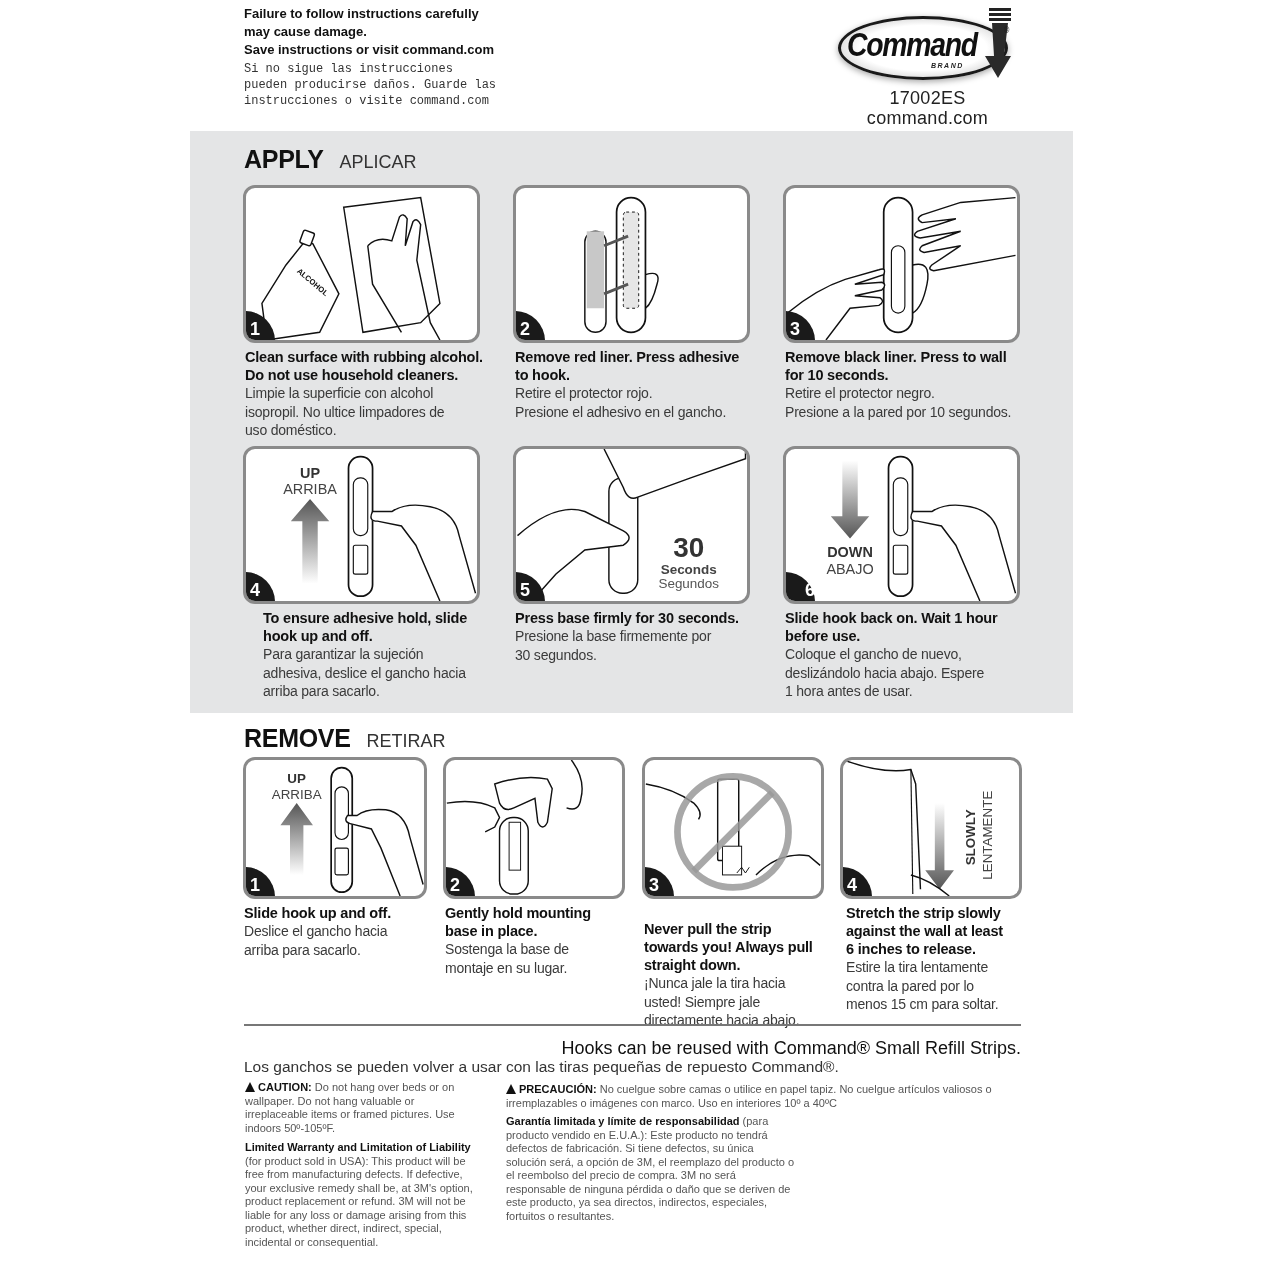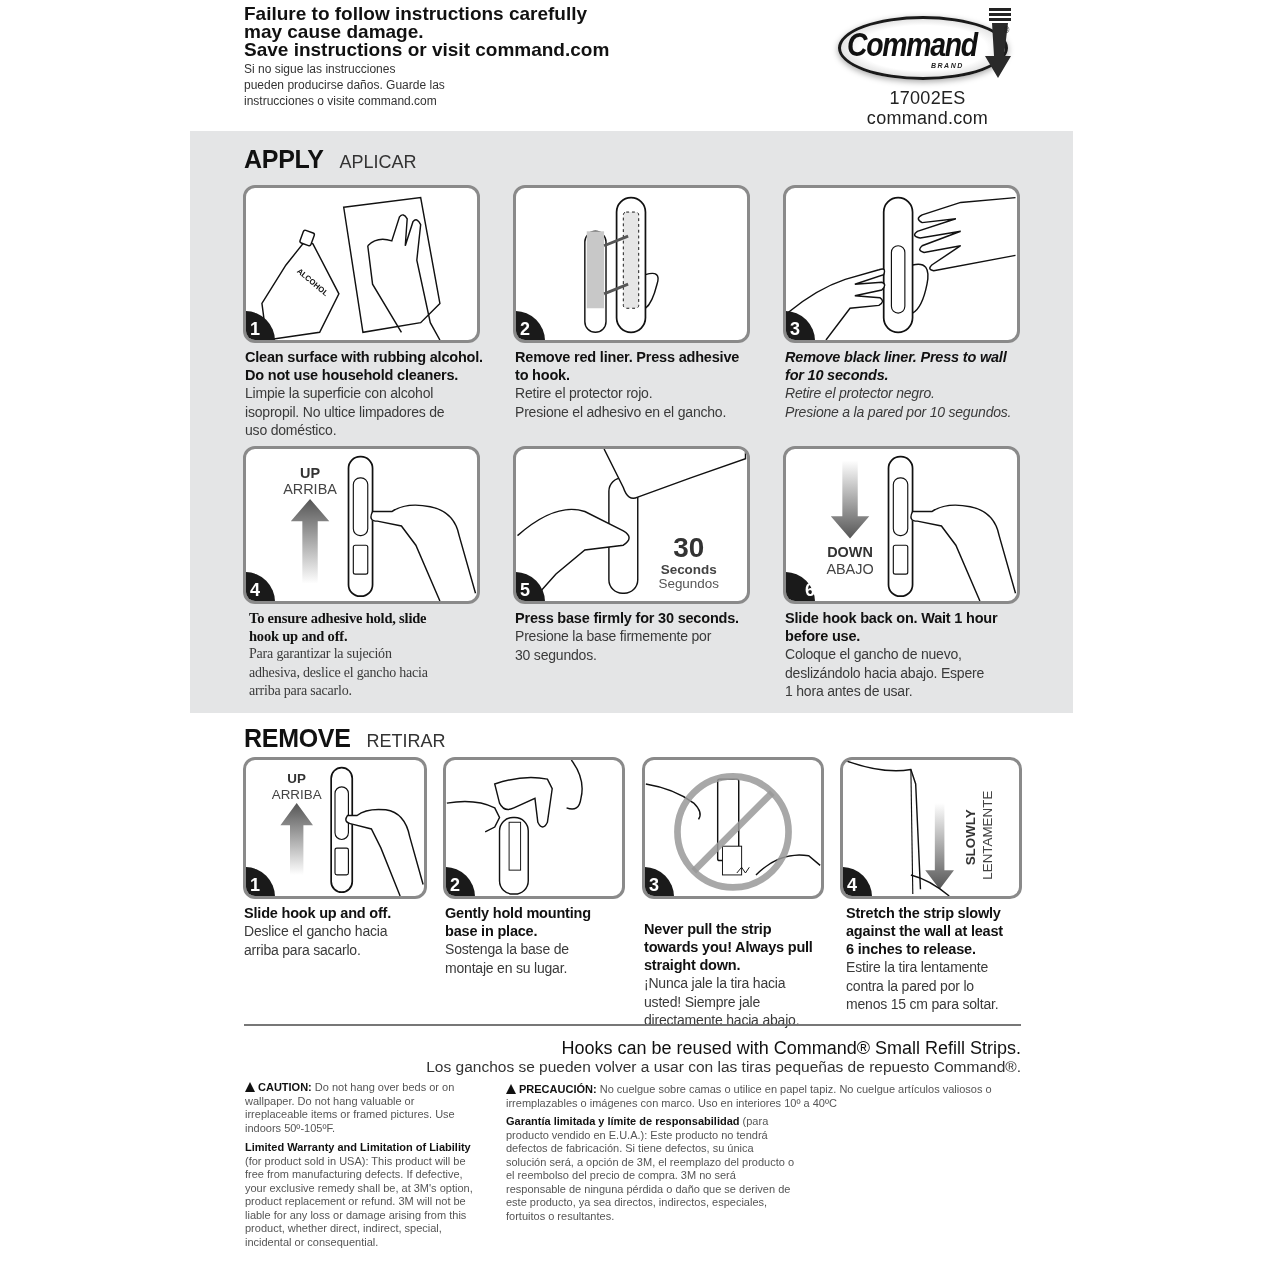--- a/index.html
+++ b/index.html
@@ -2,22 +2,22 @@
 <html><head>
 <meta charset="utf-8">
 <style>
   * { box-sizing: border-box; margin: 0; padding: 0; }
   html, body { width: 1263px; height: 1263px; background: #ffffff; overflow: hidden; }
   body { position: relative; font-family: "DejaVu Sans Condensed", "DejaVu Sans", "Liberation Sans", sans-serif; color: #1a1a1a; }
 
   .abs { position: absolute; }
 
   
-  .warn-en { left: 244px; top: 5px; font-weight: bold; font-size: 19px; line-height: 18px; color: #111; font-family: "Liberation Sans", sans-serif; }
-  .warn-es { left: 244px; top: 61px; font-size: 12px; line-height: 16px; color: #333; font-family: Liberation Sans, sans-serif; }
+  .warn-en { left: 244px; top: 5px; font-weight: bold; font-size: 13px; line-height: 18px; color: #111; font-family: "Liberation Sans", sans-serif; }
+  .warn-es { left: 244px; top: 61px; font-size: 12px; line-height: 16px; color: #333; font-family: Liberation Mono, monospace; }
 
   .logo-wrap { left: 835px; top: 6px; width: 185px; height: 80px; }
   .logo-oval { position: absolute; left: 3px; top: 10px; width: 170px; height: 64px; border-radius: 50%;
                background: radial-gradient(ellipse at center, #ffffff 55%, #e6e6e6 70%, #9a9a9a 100%);
                border: 3px solid #1a1a1a; box-shadow: 0 2px 6px rgba(0,0,0,0.35); }
   .logo-text { position: absolute; left: 12px; top: 20px; font-family: "Liberation Sans", sans-serif; font-weight: bold; font-style: italic;
                font-size: 33px; letter-spacing: -1.5px; color: #111; transform: scaleX(0.86); transform-origin: left; }
   .logo-brand { position: absolute; left: 96px; top: 56px; font-size: 7px; font-weight: bold; letter-spacing: 1.5px; color: #222; font-style: italic; font-family: "Liberation Sans", sans-serif; }
   .logo-arrow { position: absolute; left: 148px; top: 2px; width: 30px; height: 72px; }
   .logo-reg { position: absolute; left: 168px; top: 20px; font-size: 8px; color: #222; }
@@ -35,21 +35,21 @@
               padding: 8px 0 0 7px; }
   .step-text { position: absolute; font-family: "Liberation Sans", sans-serif; }
   .step-text .en { font-weight: bold; font-size: 14.5px; line-height: 18px; color: #111; letter-spacing: -0.2px; }
   .step-text .es { font-size: 14px; line-height: 18.5px; color: #3a3a3a; letter-spacing: -0.2px; }
 
   .ill { position: absolute; left: 0; top: 0; width: 100%; height: 100%; }
 
   
   .divider { left: 244px; top: 1024px; width: 777px; height: 2px; background: #777; }
   .reuse-en { left: 244px; top: 1038px; width: 777px; text-align: right; font-size: 18px; color: #111; font-family: "Liberation Sans", sans-serif; }
-  .reuse-es { left: 244px; top: 1058px; width: 777px; text-align: right; font-size: 15.5px; color: #333; font-family: "Liberation Sans", sans-serif; }
+  .reuse-es { left: 244px; top: 1058px; width: 777px; text-align: left; font-size: 15.5px; color: #333; font-family: "Liberation Sans", sans-serif; }
   .fine { font-size: 11px; line-height: 13.5px; color: #555; font-family: "Liberation Sans", sans-serif; }
   .fine b { color: #111; }
   .warn-tri { display: inline-block; width: 0; height: 0; border-left: 5.5px solid transparent; border-right: 5.5px solid transparent; border-bottom: 10px solid #111; vertical-align: -1px; margin-right: 3px; }
 </style>
 </head>
 <body>
 
 <div class="abs warn-en">
   <div>Failure to follow instructions carefully</div>
   <div>may cause damage.</div>
@@ -124,21 +124,21 @@
 <div class="step-box" style="left:783px; top:185px; width:237px; height:158px;">
   <svg class="ill" viewBox="0 0 237 158">
     <rect x="100" y="10" width="30" height="140" rx="15" fill="#fff" stroke="#111" stroke-width="1.8"></rect>
     <rect x="108" y="60" width="14" height="70" rx="7" fill="#fff" stroke="#111" stroke-width="1.2"></rect>
     <path d="M130 80 Q150 75 145 100 Q140 125 130 130" fill="none" stroke="#111" stroke-width="1.5"></path>
     <path d="M237 10 L180 15 L140 28 Q132 32 140 36 L175 32 L135 45 Q128 50 138 52 L180 45 L140 60 Q134 65 142 67 L180 60 L150 80 Q145 85 152 86 L237 70" fill="#fff" stroke="#111" stroke-width="1.5"></path>
     <path d="M0 130 Q30 105 60 95 L95 85 Q103 82 100 90 L70 100 L98 98 Q104 100 98 106 L70 112 L96 114 Q102 118 95 122 L65 125 L40 158" fill="#fff" stroke="#111" stroke-width="1.5"></path>
   </svg>
   <div class="step-num">3</div>
 </div>
-<div class="step-text" style="left:785px; top:348px; width:250px;font-style:italic;">
+<div class="step-text" style="left:785px; top:348px; width:250px;">
   <div class="en">Remove black liner. Press to wall</div>
   <div class="en">for 10 seconds.</div>
   <div class="es">Retire el protector negro.</div>
   <div class="es">Presione a la pared por 10 segundos.</div>
 </div>
 
 <div class="step-box" style="left:243px; top:446px; width:237px; height:158px;">
   <svg class="ill" viewBox="0 0 237 158">
     <defs>
       <linearGradient id="gUp" x1="0" y1="0" x2="0" y2="1">
@@ -153,21 +153,21 @@
     <path d="M45 75 L65 52 L85 75 L73 75 L73 140 L57 140 L57 75 Z" fill="url(#gUp)"></path>
     <rect x="105" y="8" width="25" height="145" rx="12" fill="#fff" stroke="#111" stroke-width="1.8"></rect>
     <rect x="110" y="30" width="15" height="60" rx="7" fill="#fff" stroke="#111" stroke-width="1.2"></rect>
     <rect x="110" y="100" width="15" height="30" rx="2" fill="#fff" stroke="#111" stroke-width="1.2"></rect>
     <path d="M237 150 L220 90 Q215 65 190 60 Q165 55 150 65 L130 65 Q125 75 135 75 L160 80 L175 100 L200 158" fill="#fff" stroke="#111" stroke-width="1.5"></path>
     <text x="65" y="30" text-anchor="middle" font-size="15" font-weight="bold" fill="#333" font-family="Liberation Sans, sans-serif">UP</text>
     <text x="65" y="47" text-anchor="middle" font-size="15" fill="#444" font-family="Liberation Sans, sans-serif">ARRIBA</text>
   </svg>
   <div class="step-num">4</div>
 </div>
-<div class="step-text" style="left:249px; top:609px; width:240px;font-family:Liberation Serif, serif;">
+<div class="step-text" style="left:263px; top:609px; width:240px;">
   <div class="en">To ensure adhesive hold, slide</div>
   <div class="en">hook up and off.</div>
   <div class="es">Para garantizar la sujeción</div>
   <div class="es">adhesiva, deslice el gancho hacia</div>
   <div class="es">arriba para sacarlo.</div>
 </div>
 
 <div class="step-box" style="left:513px; top:446px; width:237px; height:158px;">
   <svg class="ill" viewBox="0 0 237 158">
     <rect x="95" y="30" width="30" height="120" rx="14" fill="#fff" stroke="#111" stroke-width="1.5"></rect>

